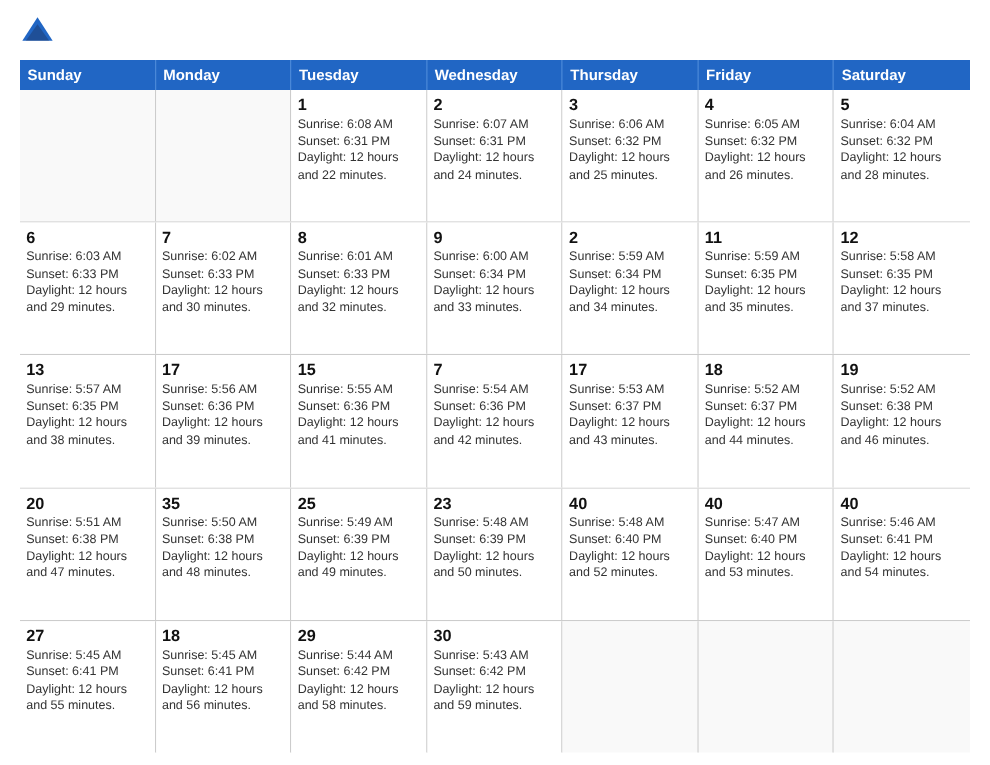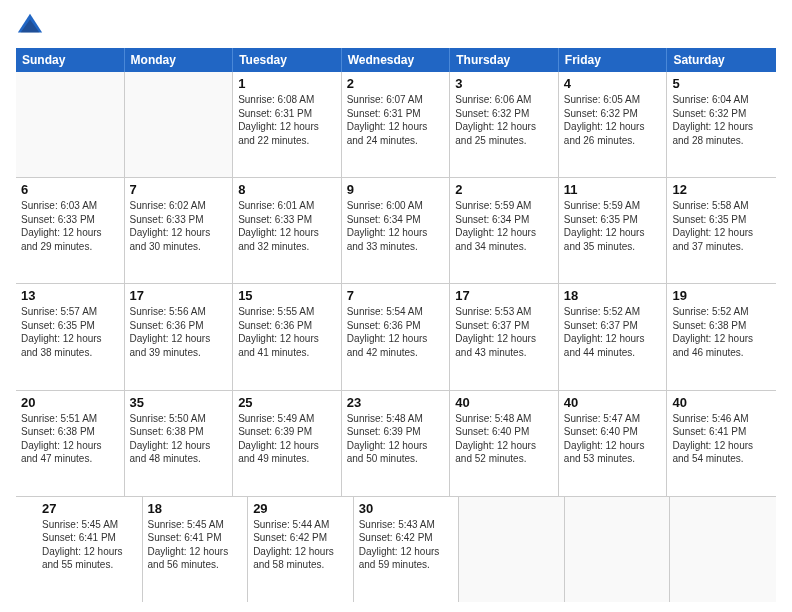--- a/index.html
+++ b/index.html
@@ -83,21 +83,21 @@
       flex: 1;
       display: flex;
       flex-direction: column;
     }
     .cal-week {
       display: grid;
       grid-template-columns: repeat(7, 1fr);
       flex: 1;
       border-bottom: 1px solid #ccc;
     }
-    .cal-week:last-child { border-bottom: none; margin-left: 21px; }
+    .cal-week:last-child { border-bottom: none; }
     .cal-cell {
       border-right: 1px solid #ccc;
       padding: 4px 5px;
       font-size: 9.5px;
       color: #222;
       background: #fff;
       vertical-align: top;
       min-height: 80px;
     }
     .cal-cell:last-child { border-right: none; }

